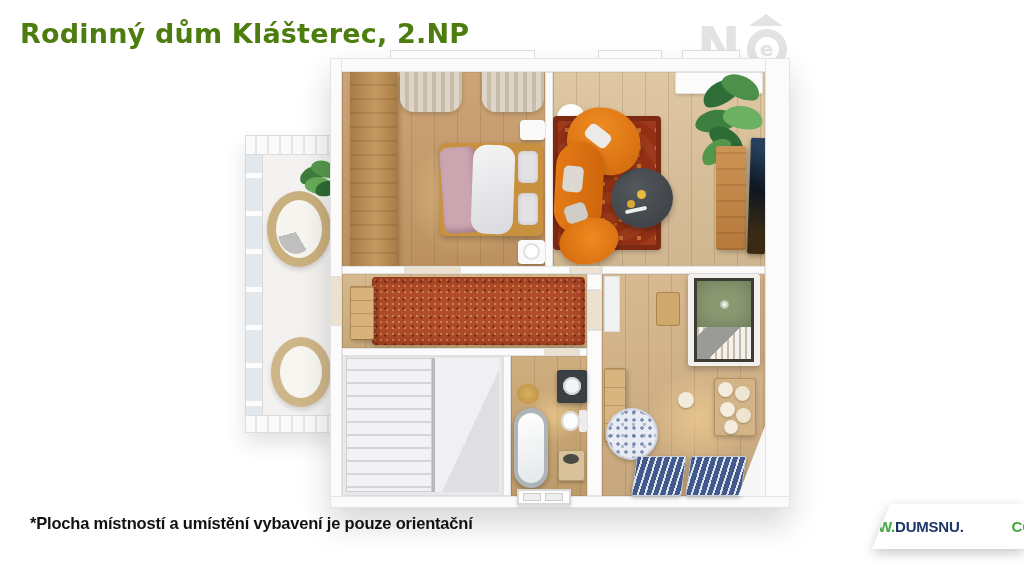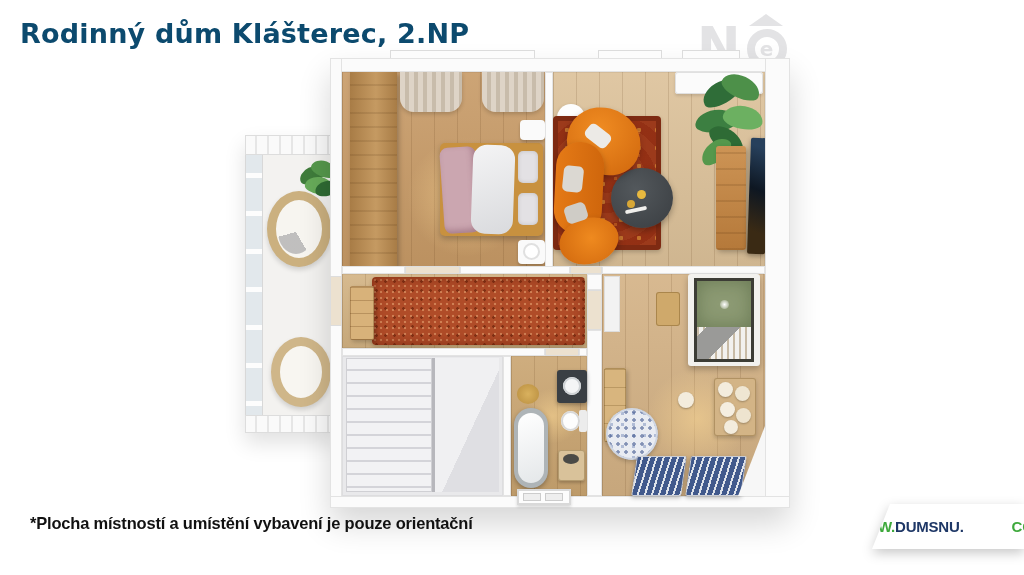--- a/index.html
+++ b/index.html
@@ -6,21 +6,21 @@
     --logo_gray:#e3e3e5; --ribbon_green:#3ea93c; --ribbon_navy:#1e3766;
     --sofa_orange:#e0761c; --carpet_red:#b04c28; --rug_red:#9c3a1b;
     --bed_green:#8c9a73; --mat_blue:#41598c;
   }
   html,body{margin:0;padding:0;background:#fff;}
   #stage{position:relative;width:1024px;height:575px;background:#ffffff;overflow:hidden;
          font-family:"Liberation Sans",sans-serif;}
   .abs{position:absolute;}
   
   .title{left:20px;top:18px;font-family:"DejaVu Sans",sans-serif;font-weight:bold;
-         font-size:27px;color:#0c4a6e;letter-spacing:.2px;}
+         font-size:27px;color:#4d7c0f;letter-spacing:.2px;}
   .logo{left:697px;top:14px;height:56px;display:flex;align-items:flex-end;}
   .logo-letter{font-family:"DejaVu Sans",sans-serif;font-weight:bold;font-size:52px;
                line-height:.88;color:var(--logo_gray);letter-spacing:1px;}
   .logo-e-wrap{position:relative;width:46px;height:56px;margin:0 3px;}
   .logo-roof{position:absolute;top:0;left:4px;width:0;height:0;
              border-left:17px solid transparent;border-right:17px solid transparent;
              border-bottom:12px solid var(--logo_gray);}
   .logo-circle{position:absolute;bottom:1px;left:2px;width:40px;height:40px;box-sizing:border-box;
                border:8px solid var(--logo_gray);border-radius:50%;
                display:flex;align-items:center;justify-content:center;}

